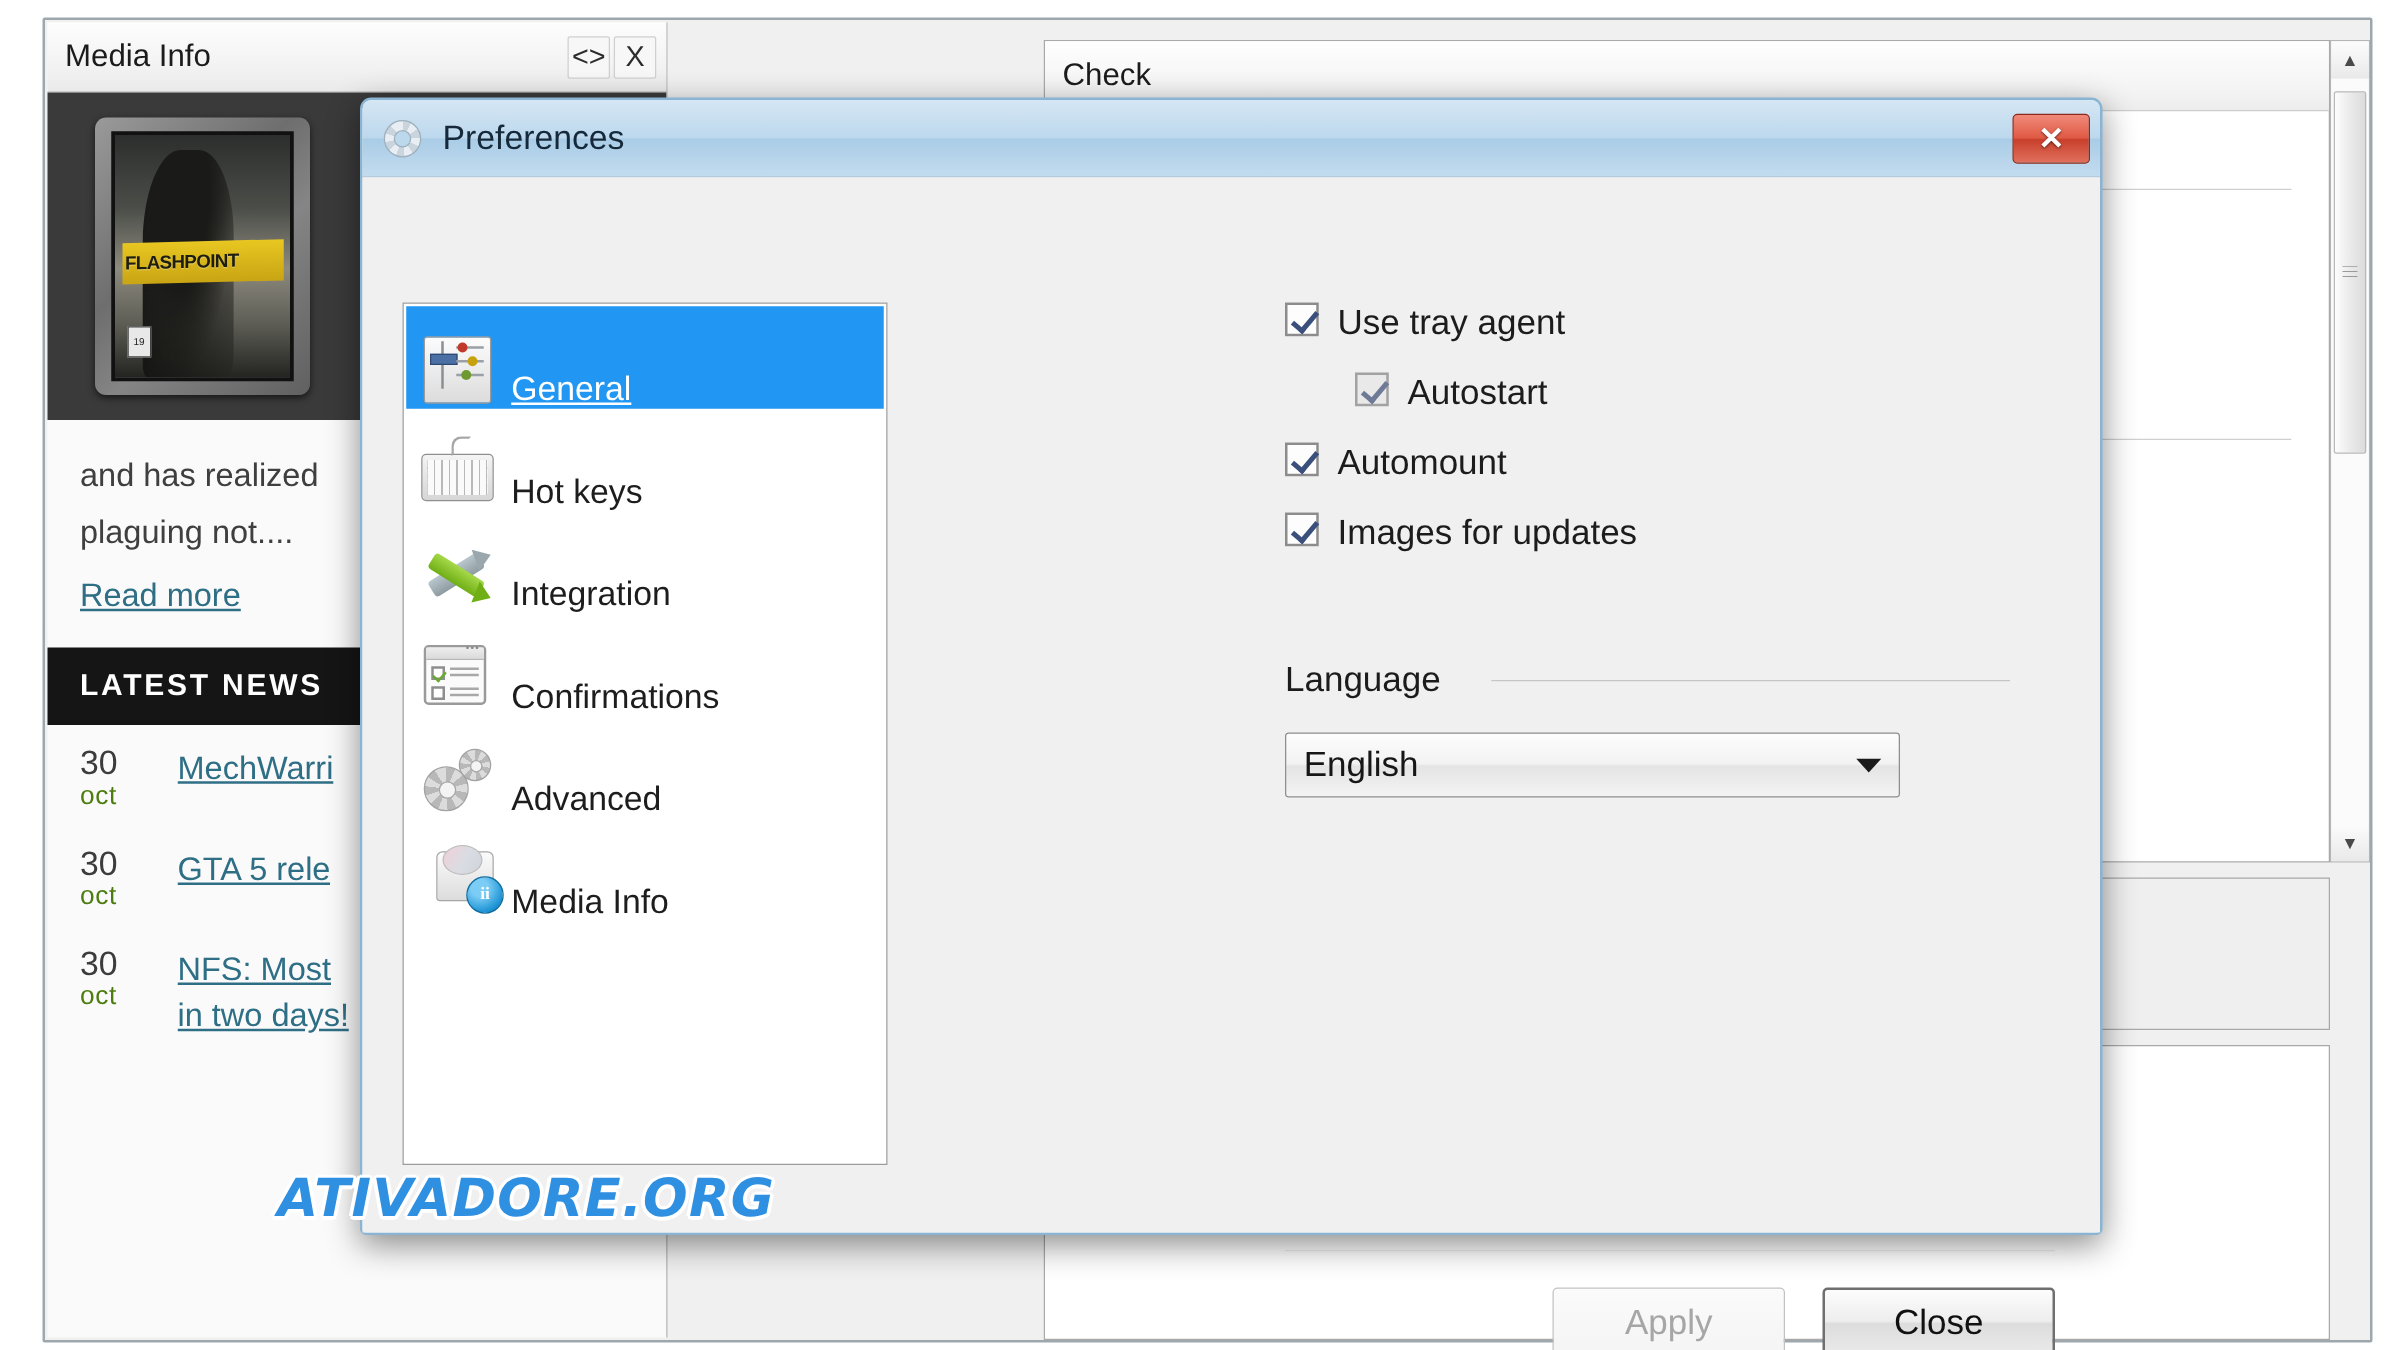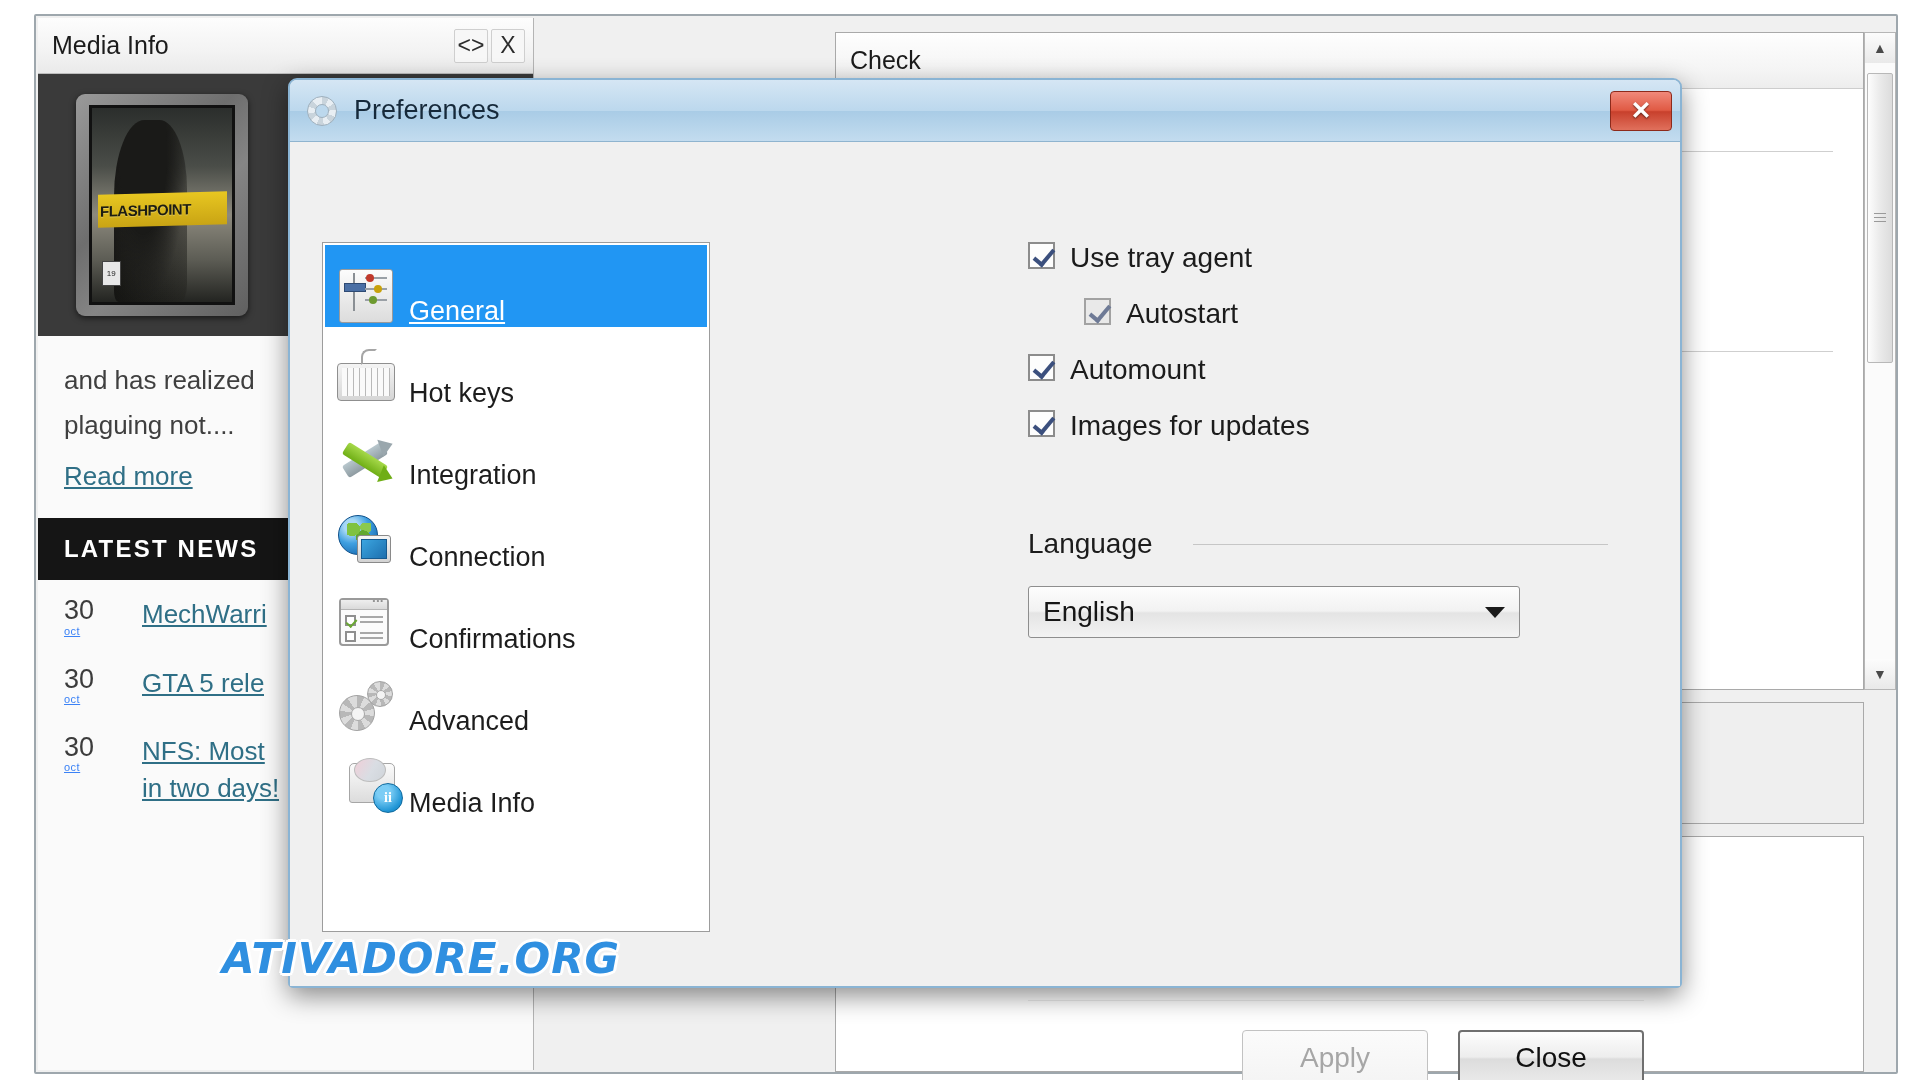--- a/index.html
+++ b/index.html
@@ -133,21 +133,21 @@
     font-size: 24px; letter-spacing: 2.2px;
   }
   .news-row {
     display: flex;
     padding: 16px 8px 12px 26px;
   }
   .news-date {
     width: 78px; flex: none;
   }
   .news-day { font-size: 27px; color: #3c3c3c; line-height: 1.05; }
-  .news-mon { font-size: 11px; color: #3b82f6; letter-spacing: .5px; text-decoration: underline; }
+  .news-mon { font-size: 21px; color: #4d7c0f; letter-spacing: .5px; }
   .news-link {
     font-size: 26px; color: #2f6f86;
     text-decoration: underline;
     line-height: 1.42;
     white-space: nowrap; overflow: hidden;
   }
 
   
   #right-panel {
     position: absolute;
@@ -698,31 +698,20 @@
           <div class="ic-cross">
             <div class="a1"></div>
               <div class="a2"></div>
             <div class="h1"></div>
               <div class="h2"></div>
           </div>
         </div>
         <div class="nav-label">Integration</div>
       </div>
 
-      <div class="nav-item">
-        <div class="nav-icon">
-          <div class="ic-globe">
-              <div class="land"></div>
-            </div>
-          <div class="ic-monitor">
-              <div class="scr"></div>
-            </div>
-        </div>
-        <div class="nav-label">Connection</div>
-      </div>
 
       <div class="nav-item">
         <div class="nav-icon">
           <div class="ic-window">
             <div class="tb"></div>
             <div class="row">
                 <div class="cb on"></div>
                 <div class="bars">
                   <i></i>
                   <i></i>

